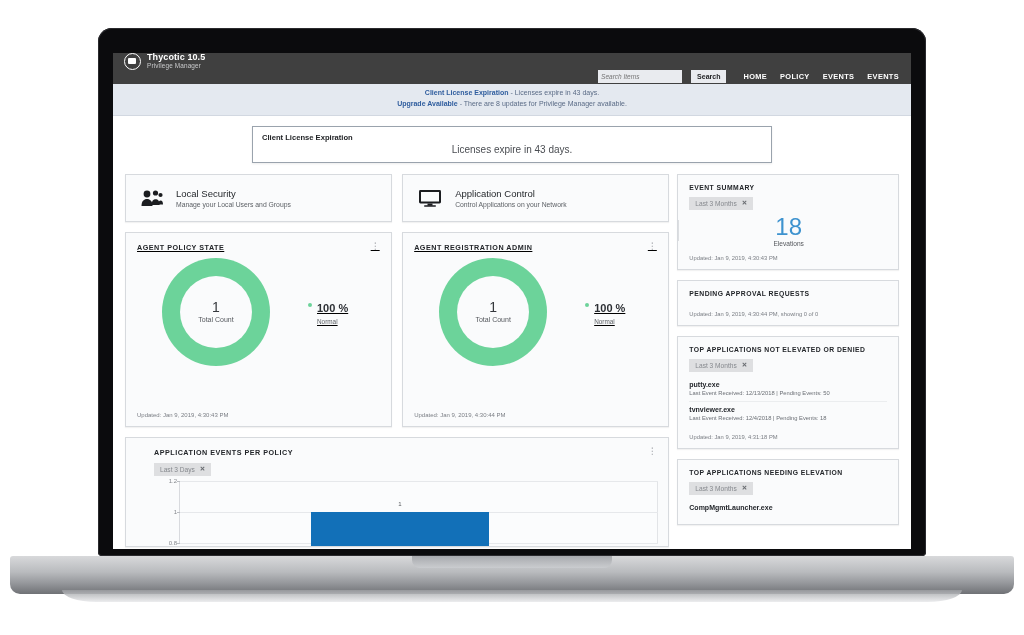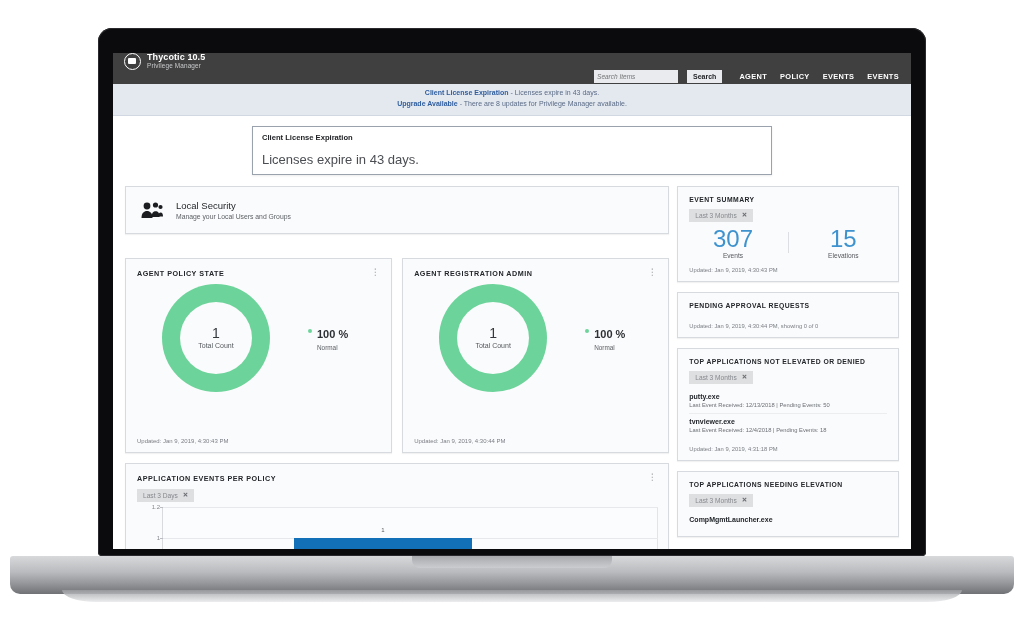--- a/index.html
+++ b/index.html
@@ -94,21 +94,21 @@
   .notice-line { font-size: 7px; color: #5a6b86; line-height: 1.55; }
   .notice-line b { color: #2f5d9e; font-weight: bold; }
 
   
   .callout-wrap { padding: 10px 0 11px; display: flex; justify-content: center; background:#fff; }
   .callout {
     width: 520px; border: 1px solid #9aa3ad; background: #ffffff;
     padding: 6px 9px 7px; box-shadow: 0 1px 2px rgba(0,0,0,.08);
   }
   .callout-title { font-size: 7.6px; font-weight: bold; color: #1d1f22; }
-  .callout-sub { font-size: 13px; color: #4a4d52; margin-top: 10px; }
+  .callout-sub { font-size: 10px; color: #4a4d52; margin-top: 2px; text-align: center; }
 
   
   .dash { display: flex; padding: 0 12px 0 12px; gap: 8px; background: #fff; }
   .col-main { width: 550px; }
   .col-side { width: 224px; }
 
   .cardrow { display: flex; gap: 10px; }
   .card {
     background: #fafbfc; border: 1px solid #d7dade;
     box-shadow: 0 1px 1px rgba(0,0,0,.05);
@@ -117,21 +117,21 @@
     flex: 1; height: 48px; display: flex; align-items: center;
     padding: 0 14px; gap: 12px; cursor: pointer;
   }
   .shortcut-txt-title { font-size: 9.5px; color: #25282c; }
   .shortcut-txt-sub { font-size: 6.8px; color: #5d6166; margin-top: 2px; }
 
   .icon-users { width: 24px; height: 20px; position: relative; flex: none; }
   .icon-monitor { width: 26px; height: 20px; position: relative; flex: none; }
 
   
-  .donutrow { display: flex; gap: 10px; margin-top: 24px; }
+  .donutrow { display: flex; gap: 10px; margin-top: 10px; text-decoration: underline; }
   .donut-card { flex: 1; height: 195px; position: relative; background:#fafbfc; }
   .card-head {
     display: flex; align-items: flex-start; justify-content: space-between;
     padding: 10px 11px 0 11px;
   }
   .card-title {
     font-size: 7.2px; font-weight: bold; letter-spacing: .5px; color: #23262a;
   }
   .kebab { width: 10px; text-align: center; color: #8a8e94; font-size: 9px; line-height: 7px; cursor: pointer; }
 
@@ -156,21 +156,21 @@
   .legend-dot { width: 4px; height: 4px; border-radius: 50%; background: #6cd39a; margin-top: 5px; flex:none; }
   .legend-pct { font-size: 11px; font-weight: bold; color: #2d3035; line-height: 1; }
   .legend-name { font-size: 6.4px; color: #5d6166; margin-top: 2px; }
 
   .card-foot {
     position: absolute; left: 11px; bottom: 8px;
     font-size: 6px; color: #7a7e84;
   }
 
   
-  .chart-card { margin-top: 10px; height: 110px; position: relative; overflow: hidden; }
+  .chart-card { margin-top: 10px; height: 110px; position: relative; overflow: hidden; padding-left: 17px; }
   .pill {
     display: inline-flex; align-items: center; gap: 5px;
     background: #dedfe1; color: #85888d; font-size: 6.6px;
     padding: 2.5px 6px; margin: 6px 0 0 11px; cursor: pointer;
   }
   .pill-x { font-size: 6.5px; color: #6a6d72; font-weight: bold; }
 
   .plot { position: relative; margin: 5px 10px 0 10px; height: 62px; }
   .plot-frame {
     position: absolute; left: 26px; right: 0; top: 0; bottom: 0;
@@ -224,21 +224,21 @@
         <div class="brand-text">
           <div class="brand-name">Thycotic 10.5</div>
           <div class="brand-sub">Privilege Manager</div>
         </div>
       </div>
 
       <div class="topnav">
         <input class="search-input" type="text" placeholder="Search Items" style="">
         <button class="search-btn">Search</button>
         <div class="nav-links">
-          <a class="nav-link" href="#">AGENT</a>
+          <a class="nav-link" href="#">HOME</a>
           <a class="nav-link" href="#">POLICY</a>
           <a class="nav-link" href="#">EVENTS</a>
           <a class="nav-link" href="#">EVENTS</a>
         </div>
       </div>
     </div>
 
     <div class="notice-bar">
       <div class="notice-line">
         <b>Client License Expiration</b><span> - Licenses expire in 43 days.</span>
@@ -270,20 +270,34 @@
                 <path d="M11.5 17 C11.5 13 13.5 11.3 15.7 11.3 C17.9 11.3 19.6 13 19.6 17 Z" fill="#1b1d20"></path>
                 <path d="M18 16.5 C18 13.6 19.3 12.5 20.7 12.5 C22.1 12.5 23 13.6 23 16.5 Z" fill="#1b1d20"></path>
               </svg>
             </div>
             <div>
               <div class="shortcut-txt-title">Local Security</div>
               <div class="shortcut-txt-sub">Manage your Local Users and Groups</div>
             </div>
           </div>
 
+          <div class="card shortcut">
+            <div class="icon-monitor">
+              <svg viewBox="0 0 26 20" width="26" height="20" aria-hidden="true">
+                <rect x="2" y="2" width="22" height="13.5" rx="1.4" fill="#1b1d20"></rect>
+                <rect x="4" y="4" width="18" height="9.5" fill="#fafbfc"></rect>
+                <rect x="10.5" y="15.5" width="5" height="2.2" fill="#1b1d20"></rect>
+                <rect x="7" y="17.2" width="12" height="1.6" rx=".8" fill="#1b1d20"></rect>
+              </svg>
+            </div>
+            <div>
+              <div class="shortcut-txt-title">Application Control</div>
+              <div class="shortcut-txt-sub">Control Applications on your Network</div>
+            </div>
+          </div>
         </div>
 
         <div class="donutrow">
 
           <div class="card donut-card">
             <div class="card-head">
               <div class="card-title">AGENT POLICY STATE</div>
               <div class="kebab">⋮</div>
             </div>
             <div class="donut-body">
@@ -360,27 +374,23 @@
 
         <div class="card panel">
           <div class="panel-head">
             <div class="panel-title">EVENT SUMMARY</div>
           </div>
           <div class="pill panel-pill">
             <span>Last 3 Months</span>
             <span class="pill-x">✕</span>
           </div>
           <div class="stats">
-            <div class="stat">
-              <div class="stat-num">307</div>
-              <div class="stat-label">Events</div>
-            </div>
             <div class="stat-divider"></div>
             <div class="stat">
-              <div class="stat-num">15</div>
+              <div class="stat-num">18</div>
               <div class="stat-label">Elevations</div>
             </div>
           </div>
           <div class="panel-foot">Updated: Jan 9, 2019, 4:30:43 PM</div>
         </div>
 
         <div class="card panel">
           <div class="panel-head">
             <div class="panel-title">PENDING APPROVAL REQUESTS</div>
           </div>

